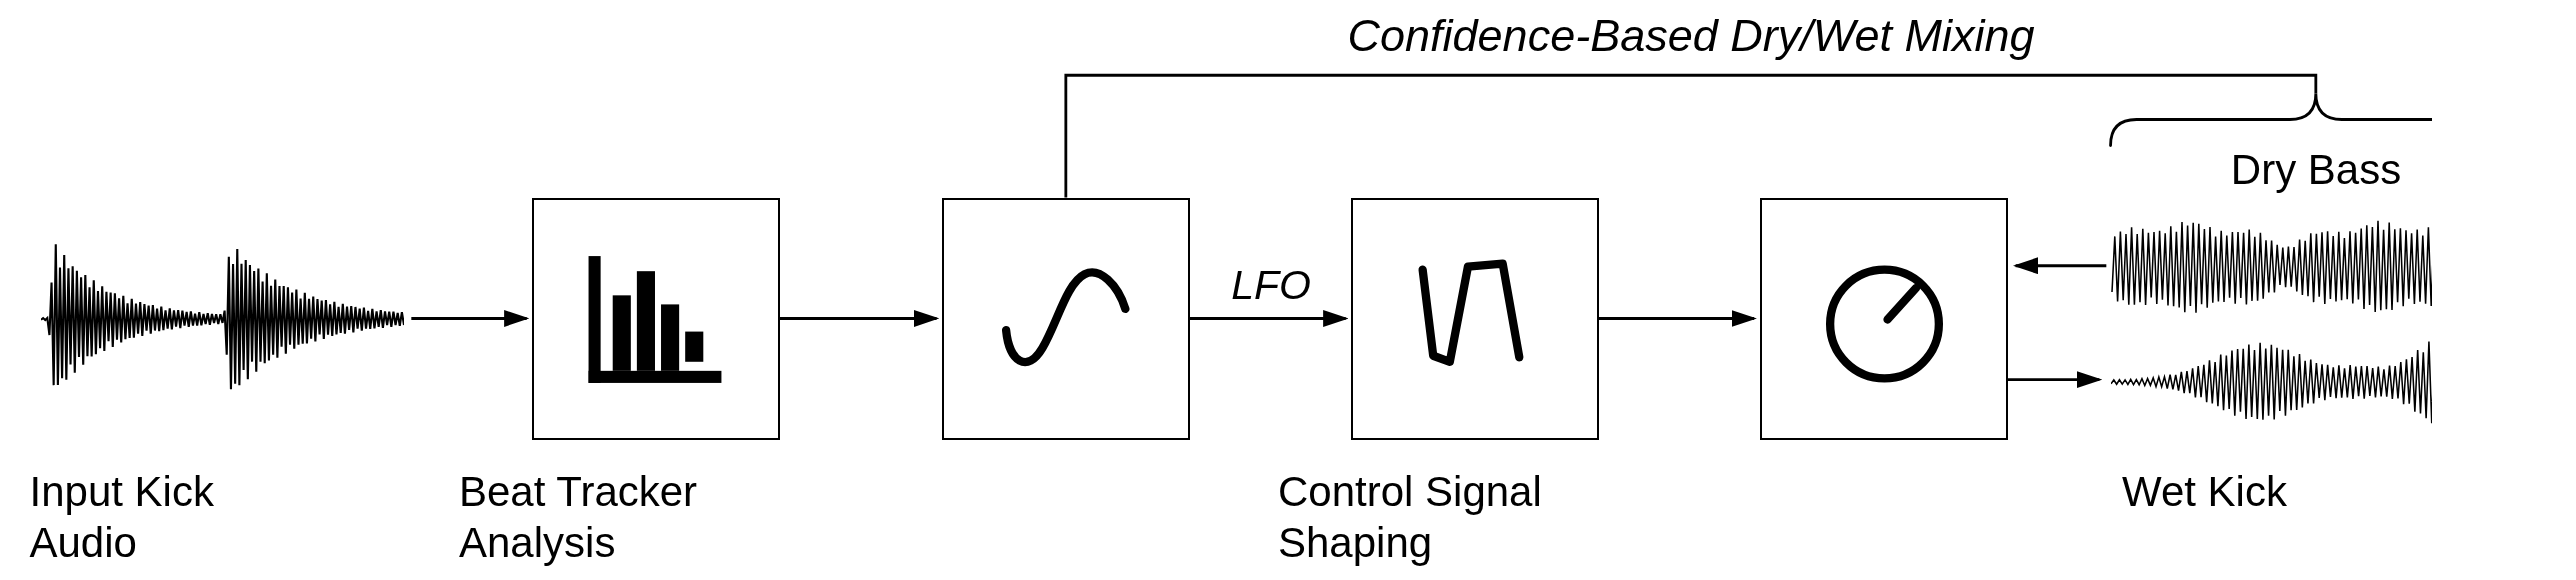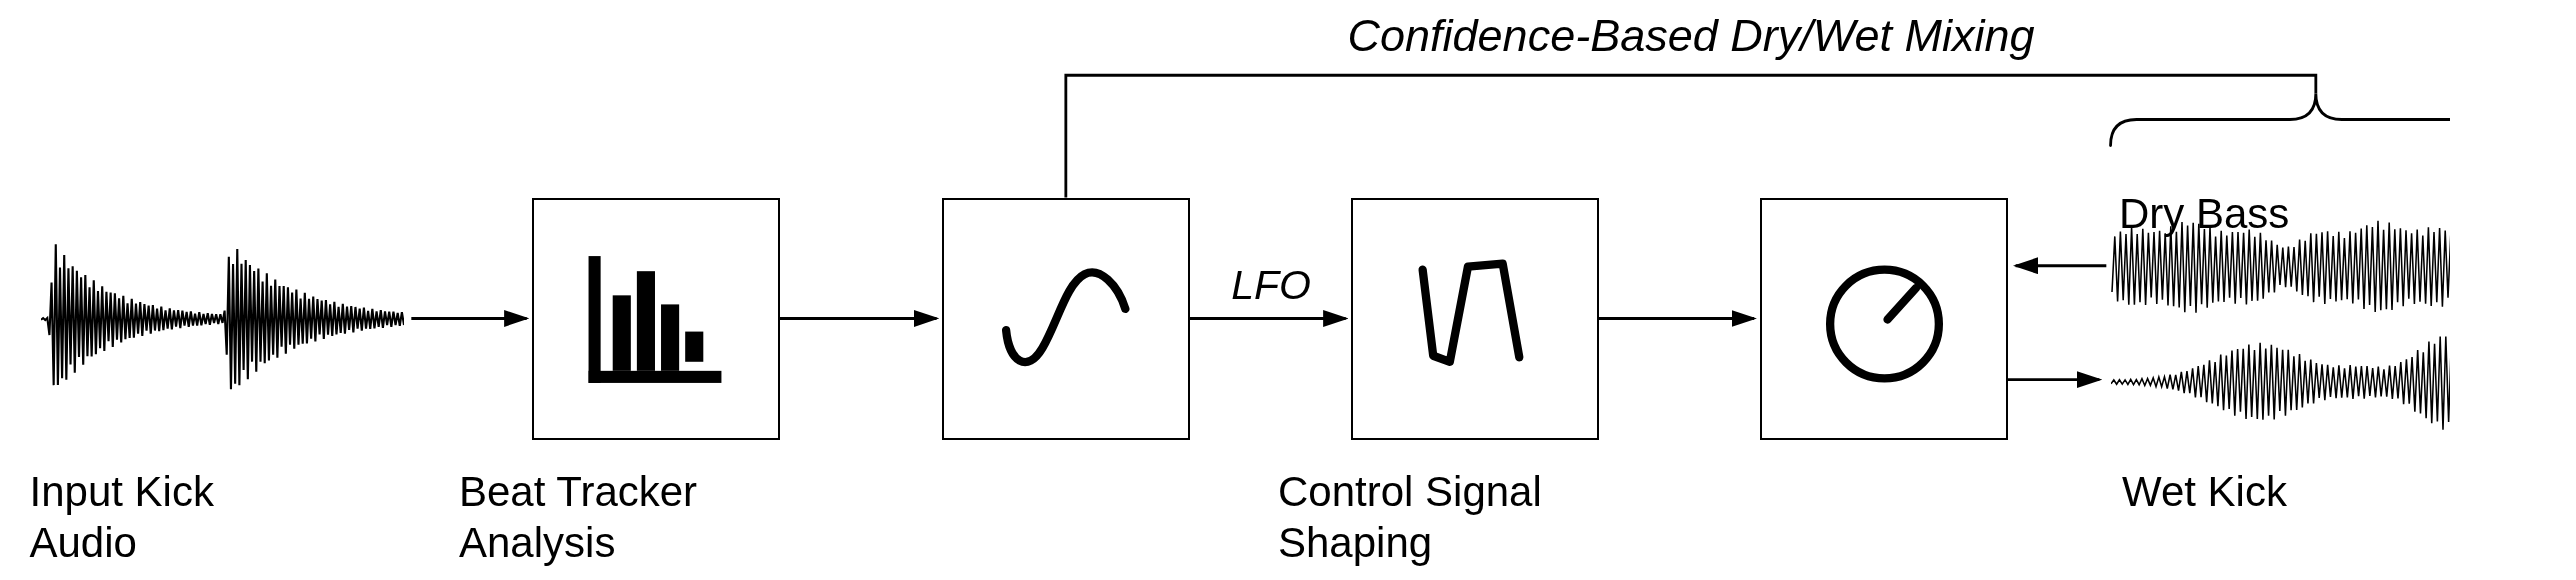--- a/index.html
+++ b/index.html
@@ -4,21 +4,20 @@
 <style>
   html, body { margin: 0; padding: 0; background: #ffffff; }
   .canvas {
     position: relative;
     width: 2432px;
     height: 580px;
     background: #ffffff;
     color: #000000;
     font-family: "Liberation Sans", sans-serif;
     overflow: hidden;
-    padding-left: 18px;
   }
   svg.connectors {
     position: absolute;
     left: 0; top: 0;
     width: 2576px; height: 580px;
     pointer-events: none;
   }
   .box {
     position: absolute;
     top: 198px;
@@ -49,24 +48,23 @@
   #label-beat    { left: 459px;  }
   #label-control { left: 869px; }
   #label-shaping { left: 1278px; }
   #label-gain    { left: 1687px; }
   #label-wet     { left: 2122px; }
   #label-dry {
     position: absolute;
     top: 146px;
     left: 2119px;
     width: 394px;
-    text-align: left;
+    text-align: center;
     font-size: 42px;
     line-height: 1.15;
-    margin-top: 44px;
   }
   .diagram-title {
     position: absolute;
     top: 9.8px;
     left: 1058px;
     width: 1266px;
     text-align: center;
     font-size: 45px;
     font-style: italic;
   }

